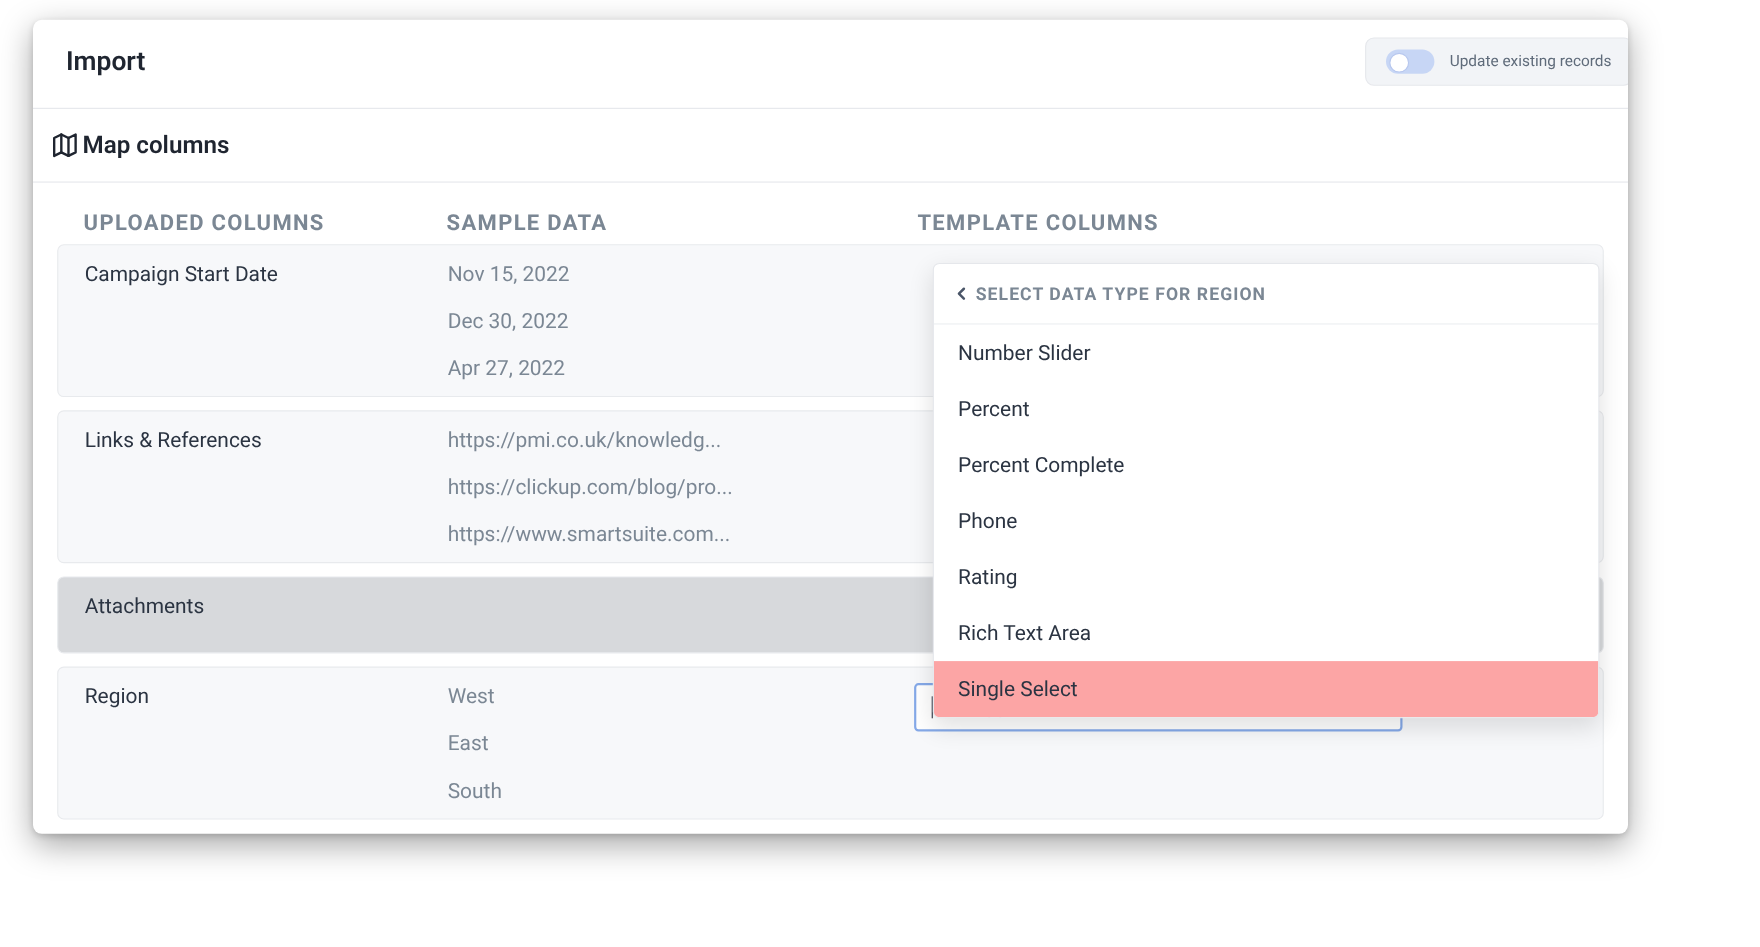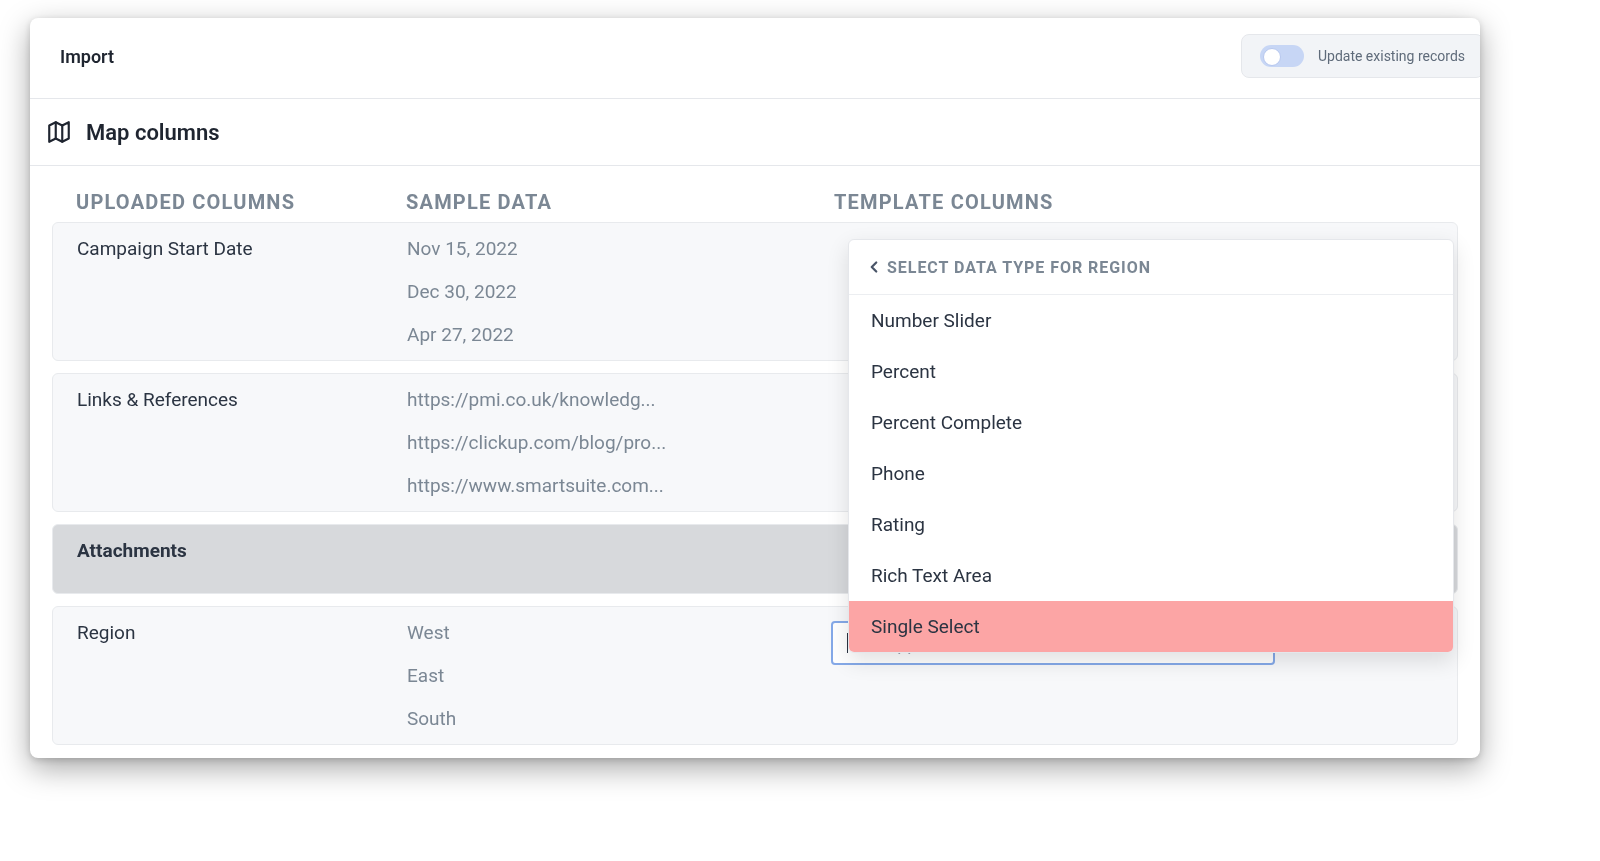--- a/index.html
+++ b/index.html
@@ -23,21 +23,21 @@
       overflow: hidden;
     }
     .header {
       display: flex;
       align-items: center;
       justify-content: space-between;
       padding: 16px 0 20px 30px;
       border-bottom: 1px solid #e5e7eb;
     }
     .header-title {
-      font-size: 18px;
+      font-size: 24px;
       font-weight: 600;
       color: #1f2530;
     }
     .toggle-wrap {
       display: flex;
       align-items: center;
       gap: 14px;
       background: #f2f4f7;
       border: 1px solid #e5e7eb;
       border-radius: 8px;
@@ -63,21 +63,21 @@
       border-radius: 50%;
       border: 1px solid #b7c7ee;
     }
     .toggle-label {
       font-size: 14px;
       color: #5f6b7a;
     }
     .subheader {
       display: flex;
       align-items: center;
-      gap: 14px;
+      gap: 3px;
       padding: 20px 0 20px 16px;
       border-bottom: 1px solid #e5e7eb;
     }
     .subheader-title {
       font-size: 22px;
       font-weight: 600;
       color: #1f2530;
     }
     .map-icon svg { display: block; }
     .columns-header {
@@ -115,21 +115,21 @@
       font-size: 19px;
       color: #7b8794;
     }
     .row .mapping {
       flex: 1;
       padding-left: 44px;
       padding-right: 18px;
       display: flex;
       align-items: flex-start;
     }
-    .row.attachments { background: #d7d9dc; font-weight: bold; }
+    .row.attachments { background: #d7d9dc; }
     .select-box {
       width: 444px;
       height: 44px;
       background: #fff;
       border: 2px solid #85a9e8;
       border-radius: 4px;
       display: flex;
       align-items: center;
       justify-content: space-between;
       padding: 0 14px;

